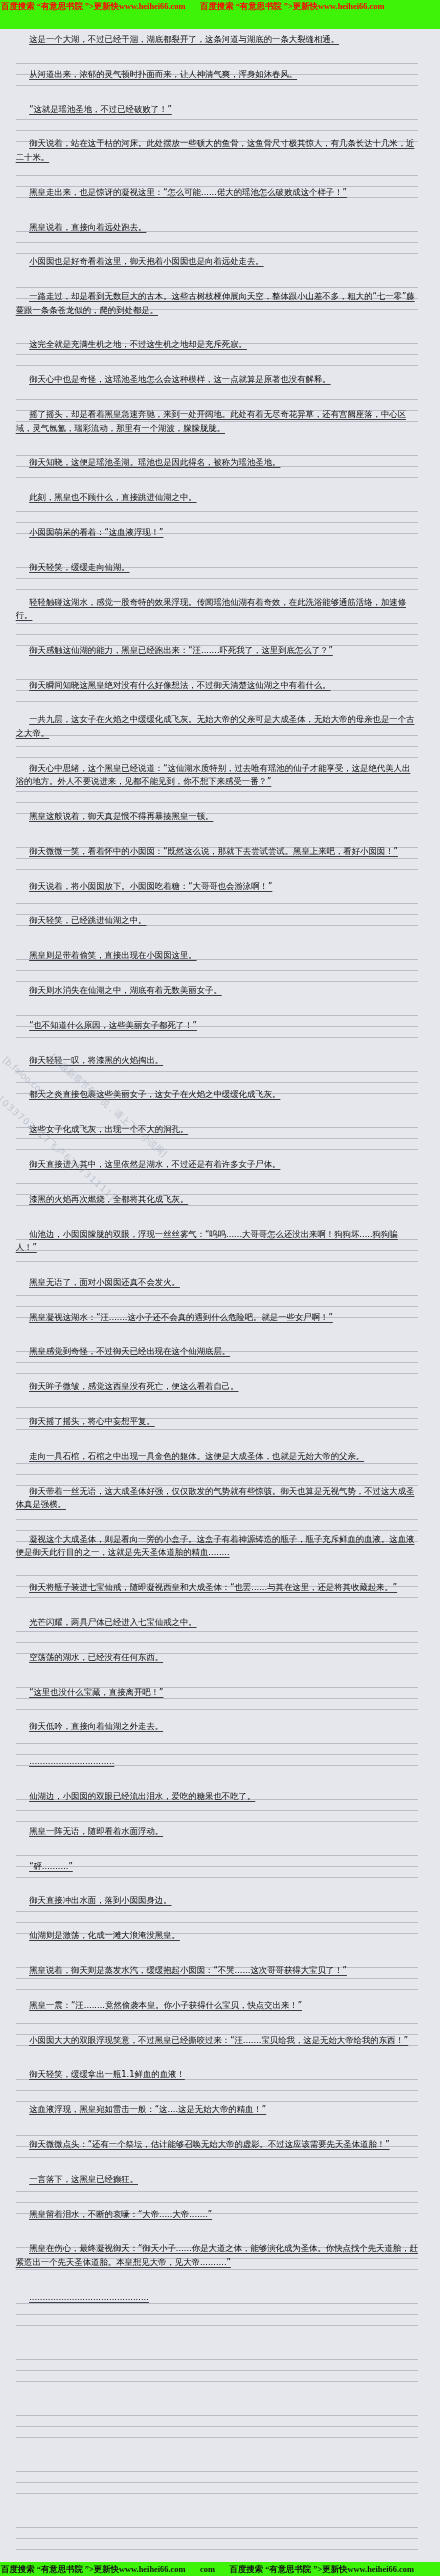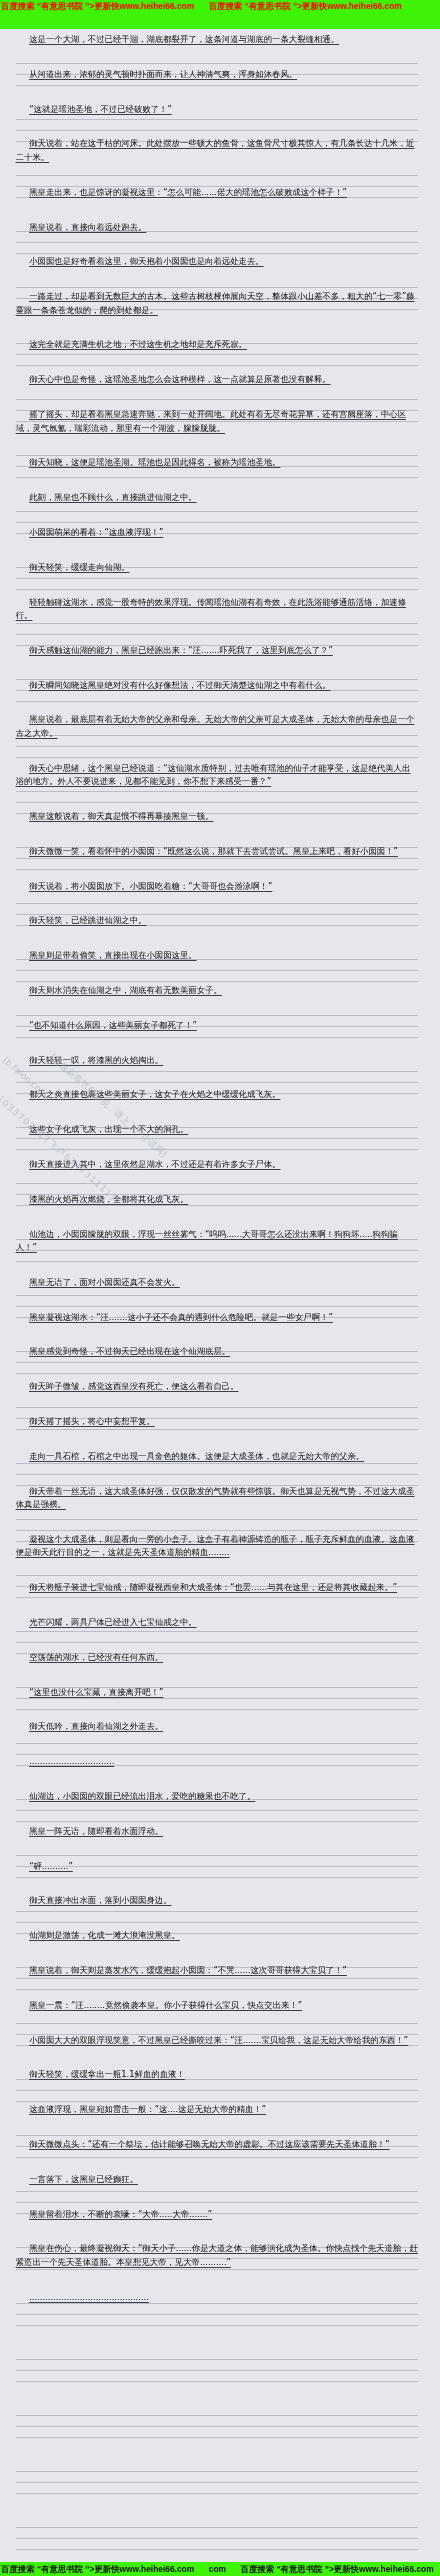--- a/index.html
+++ b/index.html
@@ -6,21 +6,21 @@
   body{
     width:441px;height:2576px;
     background:#e5e7ec;
     font-family:"DejaVu Sans",sans-serif;
     display:flex;flex-direction:column;
     overflow:hidden;position:relative;
   }
   
   .banner{
     background:#3ef307;
-    font-family:Liberation Sans, sans-serif;
+    font-family:Liberation Serif, serif;
     font-size:8.4px;font-weight:bold;
     white-space:nowrap;overflow:hidden;
   }
   .banner-top{height:28px;color:#ff0000;padding:0.6px 1.1px 0 1.1px;}
   .banner-bottom{height:14px;color:#111111;display:flex;align-items:center;padding:0 1.1px;}
   .banner span{margin-right:14.6px;}
   .banner span:last-child{margin-right:0;}
   
   article{
     flex:1 1 auto;overflow:hidden;position:relative;
@@ -74,21 +74,21 @@
       <p>这完全就是充满生机之地，不过这生机之地却是充斥死寂。</p>
       <p>御天心中也是奇怪，这瑶池圣地怎么会这种模样，这一点就算是原著也没有解释。</p>
       <p>摇了摇头，却是看着黑皇急速奔驰，来到一处开阔地。此处有着无尽奇花异草，还有宫阙座落，中心区域，灵气氤氲，瑞彩流动，那里有一个湖波，朦朦胧胧。</p>
       <p>御天知晓，这便是瑶池圣湖。瑶池也是因此得名，被称为瑶池圣地。</p>
       <p>此刻，黑皇也不顾什么，直接跳进仙湖之中。</p>
       <p>小囡囡萌呆的看着：“这血液浮现！”</p>
       <p>御天轻笑，缓缓走向仙湖。</p>
       <p>轻轻触碰这湖水，感觉一股奇特的效果浮现。传闻瑶池仙湖有着奇效，在此洗浴能够通筋活络，加速修行。</p>
       <p>御天感触这仙湖的能力，黑皇已经跑出来：“汪.......吓死我了，这里到底怎么了？”</p>
       <p>御天瞬间知晓这黑皇绝对没有什么好像想法，不过御天清楚这仙湖之中有着什么。</p>
-      <p>黑皇说着，最底层有着无始大帝的父亲和母亲。无始大帝的父亲可是大成圣体，无始大帝的母亲也是一个古之大帝。</p>
+      <p>一共九层，这女子在火焰之中缓缓化成飞灰。无始大帝的父亲可是大成圣体，无始大帝的母亲也是一个古之大帝。</p>
       <p>御天心中思绪，这个黑皇已经说道：“这仙湖水质特别，过去唯有瑶池的仙子才能享受，这是绝代美人出浴的地方。外人不要说进来，见都不能见到，你不想下来感受一番？”</p>
       <p>黑皇这般说着，御天真是恨不得再暴揍黑皇一顿。</p>
       <p>御天微微一笑，看着怀中的小囡囡：“既然这么说，那就下去尝试尝试。黑皇上来吧，看好小囡囡！”</p>
       <p>御天说着，将小囡囡放下。小囡囡吃着糖：“大哥哥也会游泳啊！”</p>
       <p>御天轻笑，已经跳进仙湖之中。</p>
       <p>黑皇则是带着偷笑，直接出现在小囡囡这里。</p>
       <p>御天则水消失在仙湖之中，湖底有着无数美丽女子。</p>
       <p>“也不知道什么原因，这些美丽女子都死了！”</p>
       <p>御天轻轻一叹，将漆黑的火焰掏出。</p>
       <p>都天之炎直接包裹这些美丽女子，这女子在火焰之中缓缓化成飞灰。</p>

